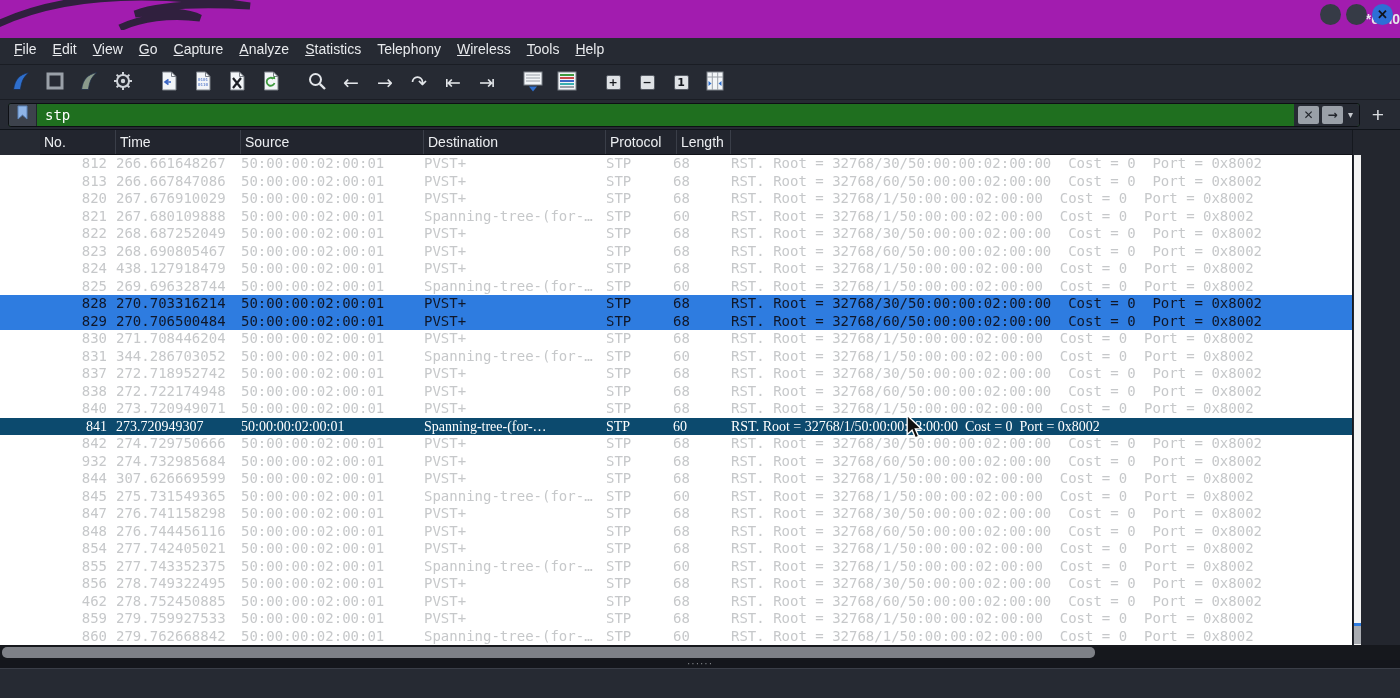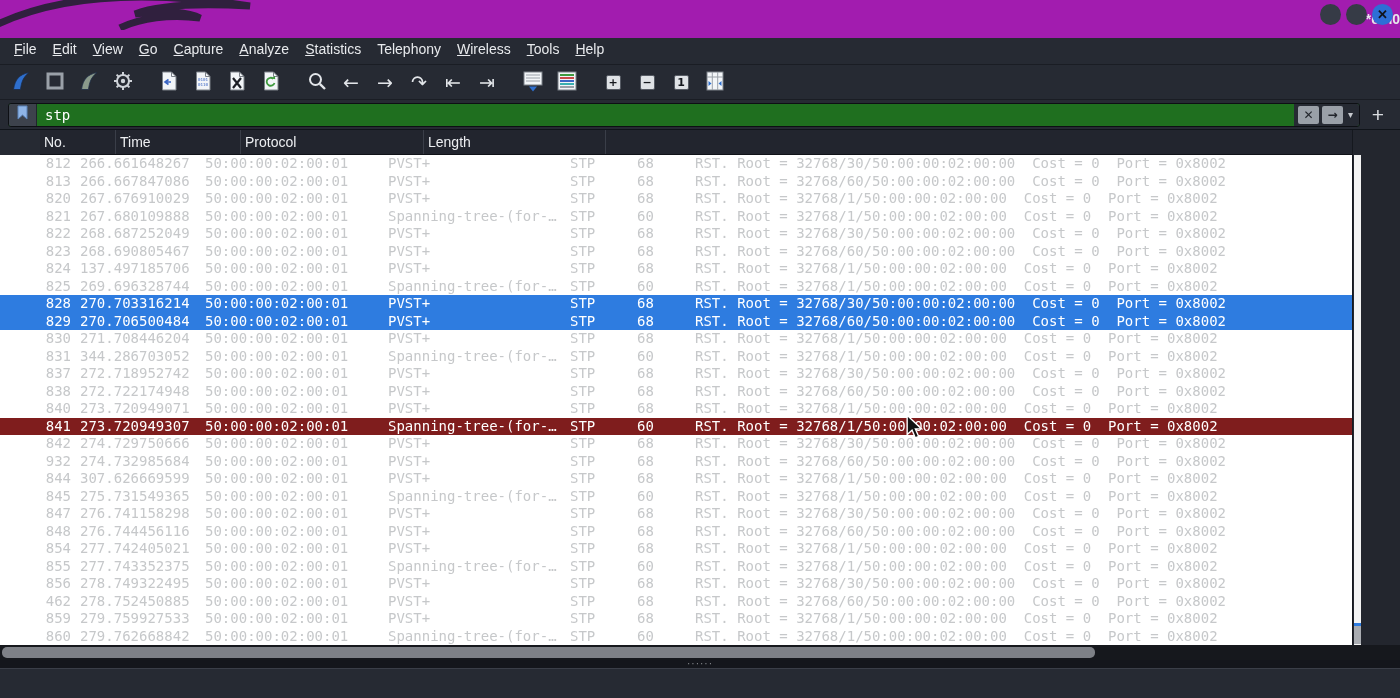--- a/index.html
+++ b/index.html
@@ -55,23 +55,23 @@
   
   .content { position:relative; height:576px; background:#262a33; }
   .pl-header { display:grid; grid-template-columns:76px 125px 183px 182px 71px 54px 1fr;
                height:25px; background:#22252e; color:#eceef1; font-size:14px;
                border-bottom:1px solid #101218; width:1400px;margin-left:40px; }
   .hc { padding-left:4px; border-right:1px solid #3a3e48; display:flex; align-items:center;
         white-space:pre; overflow:hidden; }
   .pl-rows { position:absolute; top:25px; left:0; width:1354px; height:490px; background:#ffffff;
              overflow:hidden; font-family:"DejaVu Sans Mono", monospace; font-size:14px; }
   .prow { display:grid; grid-template-columns:76px 125px 183px 182px 71px 54px 1fr;
-          height:17.5px; line-height:17.5px; color:#c6c8ca; white-space:pre; }
-  .prow.selected { background:#2e7ce0; color:#ffffff; }
-  .prow.focused  { background:#7f1d1d; color:#ffffff; }
+          height:17.5px; line-height:17.5px; color:#c6c8ca; white-space:pre;padding-left:36px; }
+  .prow.selected { background:#2e7ce0; color:#0f172a; }
+  .prow.focused  { background:#0c4a6e; color:#ffffff;font-family:Liberation Serif, serif; }
   .c-no   { text-align:right; padding-right:5px; overflow:hidden; }
   .c-time, .c-src, .c-dst, .c-proto, .c-info { padding-left:4px; overflow:hidden; }
   .c-len  { padding-right:4px; overflow:hidden; }
 
   
   .right-band { position:absolute; right:0; top:0; width:48px; height:530px;
                 background:#23262e; border-left:1px solid #15181e; }
   .v-track { position:absolute; right:39px; top:25px; width:7px; height:491px; background:#f4f4f4; }
   .v-thumb { position:absolute; right:39px; top:493px; width:7px; height:21px;
              background:#a9acb1; border-top:3px solid #2e7ce0; }
@@ -267,31 +267,33 @@
   </div>
   <div class="add-filter">
       <span>+</span>
     </div>
 </div>
 
 <div class="content">
   <div class="pl-header" id="plheader">
       <div class="hc">No.</div>
       <div class="hc">Time</div>
+      <div class="hc">Source</div>
+      <div class="hc">Destination</div>
       <div class="hc">Protocol</div>
       <div class="hc">Length</div>
     </div>
   <div class="pl-rows" id="plrows">
       <div class="prow"><span class="c-no">812</span><span class="c-time">266.661648267</span><span class="c-src">50:00:00:02:00:01</span><span class="c-dst">PVST+</span><span class="c-proto">STP</span><span class="c-len">68</span><span class="c-info">RST. Root = 32768/30/50:00:00:02:00:00  Cost = 0  Port = 0x8002</span></div>
       <div class="prow"><span class="c-no">813</span><span class="c-time">266.667847086</span><span class="c-src">50:00:00:02:00:01</span><span class="c-dst">PVST+</span><span class="c-proto">STP</span><span class="c-len">68</span><span class="c-info">RST. Root = 32768/60/50:00:00:02:00:00  Cost = 0  Port = 0x8002</span></div>
       <div class="prow"><span class="c-no">820</span><span class="c-time">267.676910029</span><span class="c-src">50:00:00:02:00:01</span><span class="c-dst">PVST+</span><span class="c-proto">STP</span><span class="c-len">68</span><span class="c-info">RST. Root = 32768/1/50:00:00:02:00:00  Cost = 0  Port = 0x8002</span></div>
       <div class="prow"><span class="c-no">821</span><span class="c-time">267.680109888</span><span class="c-src">50:00:00:02:00:01</span><span class="c-dst">Spanning-tree-(for-…</span><span class="c-proto">STP</span><span class="c-len">60</span><span class="c-info">RST. Root = 32768/1/50:00:00:02:00:00  Cost = 0  Port = 0x8002</span></div>
       <div class="prow"><span class="c-no">822</span><span class="c-time">268.687252049</span><span class="c-src">50:00:00:02:00:01</span><span class="c-dst">PVST+</span><span class="c-proto">STP</span><span class="c-len">68</span><span class="c-info">RST. Root = 32768/30/50:00:00:02:00:00  Cost = 0  Port = 0x8002</span></div>
       <div class="prow"><span class="c-no">823</span><span class="c-time">268.690805467</span><span class="c-src">50:00:00:02:00:01</span><span class="c-dst">PVST+</span><span class="c-proto">STP</span><span class="c-len">68</span><span class="c-info">RST. Root = 32768/60/50:00:00:02:00:00  Cost = 0  Port = 0x8002</span></div>
-      <div class="prow"><span class="c-no">824</span><span class="c-time">137.497185706</span><span class="c-src">50:00:00:02:00:01</span><span class="c-dst">PVST+</span><span class="c-proto">STP</span><span class="c-len">68</span><span class="c-info">RST. Root = 32768/1/50:00:00:02:00:00  Cost = 0  Port = 0x8002</span></div>
+      <div class="prow"><span class="c-no">824</span><span class="c-time">438.127918479</span><span class="c-src">50:00:00:02:00:01</span><span class="c-dst">PVST+</span><span class="c-proto">STP</span><span class="c-len">68</span><span class="c-info">RST. Root = 32768/1/50:00:00:02:00:00  Cost = 0  Port = 0x8002</span></div>
       <div class="prow"><span class="c-no">825</span><span class="c-time">269.696328744</span><span class="c-src">50:00:00:02:00:01</span><span class="c-dst">Spanning-tree-(for-…</span><span class="c-proto">STP</span><span class="c-len">60</span><span class="c-info">RST. Root = 32768/1/50:00:00:02:00:00  Cost = 0  Port = 0x8002</span></div>
       <div class="prow selected"><span class="c-no">828</span><span class="c-time">270.703316214</span><span class="c-src">50:00:00:02:00:01</span><span class="c-dst">PVST+</span><span class="c-proto">STP</span><span class="c-len">68</span><span class="c-info">RST. Root = 32768/30/50:00:00:02:00:00  Cost = 0  Port = 0x8002</span></div>
       <div class="prow selected"><span class="c-no">829</span><span class="c-time">270.706500484</span><span class="c-src">50:00:00:02:00:01</span><span class="c-dst">PVST+</span><span class="c-proto">STP</span><span class="c-len">68</span><span class="c-info">RST. Root = 32768/60/50:00:00:02:00:00  Cost = 0  Port = 0x8002</span></div>
       <div class="prow"><span class="c-no">830</span><span class="c-time">271.708446204</span><span class="c-src">50:00:00:02:00:01</span><span class="c-dst">PVST+</span><span class="c-proto">STP</span><span class="c-len">68</span><span class="c-info">RST. Root = 32768/1/50:00:00:02:00:00  Cost = 0  Port = 0x8002</span></div>
       <div class="prow"><span class="c-no">831</span><span class="c-time">344.286703052</span><span class="c-src">50:00:00:02:00:01</span><span class="c-dst">Spanning-tree-(for-…</span><span class="c-proto">STP</span><span class="c-len">60</span><span class="c-info">RST. Root = 32768/1/50:00:00:02:00:00  Cost = 0  Port = 0x8002</span></div>
       <div class="prow"><span class="c-no">837</span><span class="c-time">272.718952742</span><span class="c-src">50:00:00:02:00:01</span><span class="c-dst">PVST+</span><span class="c-proto">STP</span><span class="c-len">68</span><span class="c-info">RST. Root = 32768/30/50:00:00:02:00:00  Cost = 0  Port = 0x8002</span></div>
       <div class="prow"><span class="c-no">838</span><span class="c-time">272.722174948</span><span class="c-src">50:00:00:02:00:01</span><span class="c-dst">PVST+</span><span class="c-proto">STP</span><span class="c-len">68</span><span class="c-info">RST. Root = 32768/60/50:00:00:02:00:00  Cost = 0  Port = 0x8002</span></div>
       <div class="prow"><span class="c-no">840</span><span class="c-time">273.720949071</span><span class="c-src">50:00:00:02:00:01</span><span class="c-dst">PVST+</span><span class="c-proto">STP</span><span class="c-len">68</span><span class="c-info">RST. Root = 32768/1/50:00:00:02:00:00  Cost = 0  Port = 0x8002</span></div>
       <div class="prow focused"><span class="c-no">841</span><span class="c-time">273.720949307</span><span class="c-src">50:00:00:02:00:01</span><span class="c-dst">Spanning-tree-(for-…</span><span class="c-proto">STP</span><span class="c-len">60</span><span class="c-info">RST. Root = 32768/1/50:00:00:02:00:00  Cost = 0  Port = 0x8002</span></div>
       <div class="prow"><span class="c-no">842</span><span class="c-time">274.729750666</span><span class="c-src">50:00:00:02:00:01</span><span class="c-dst">PVST+</span><span class="c-proto">STP</span><span class="c-len">68</span><span class="c-info">RST. Root = 32768/30/50:00:00:02:00:00  Cost = 0  Port = 0x8002</span></div>

